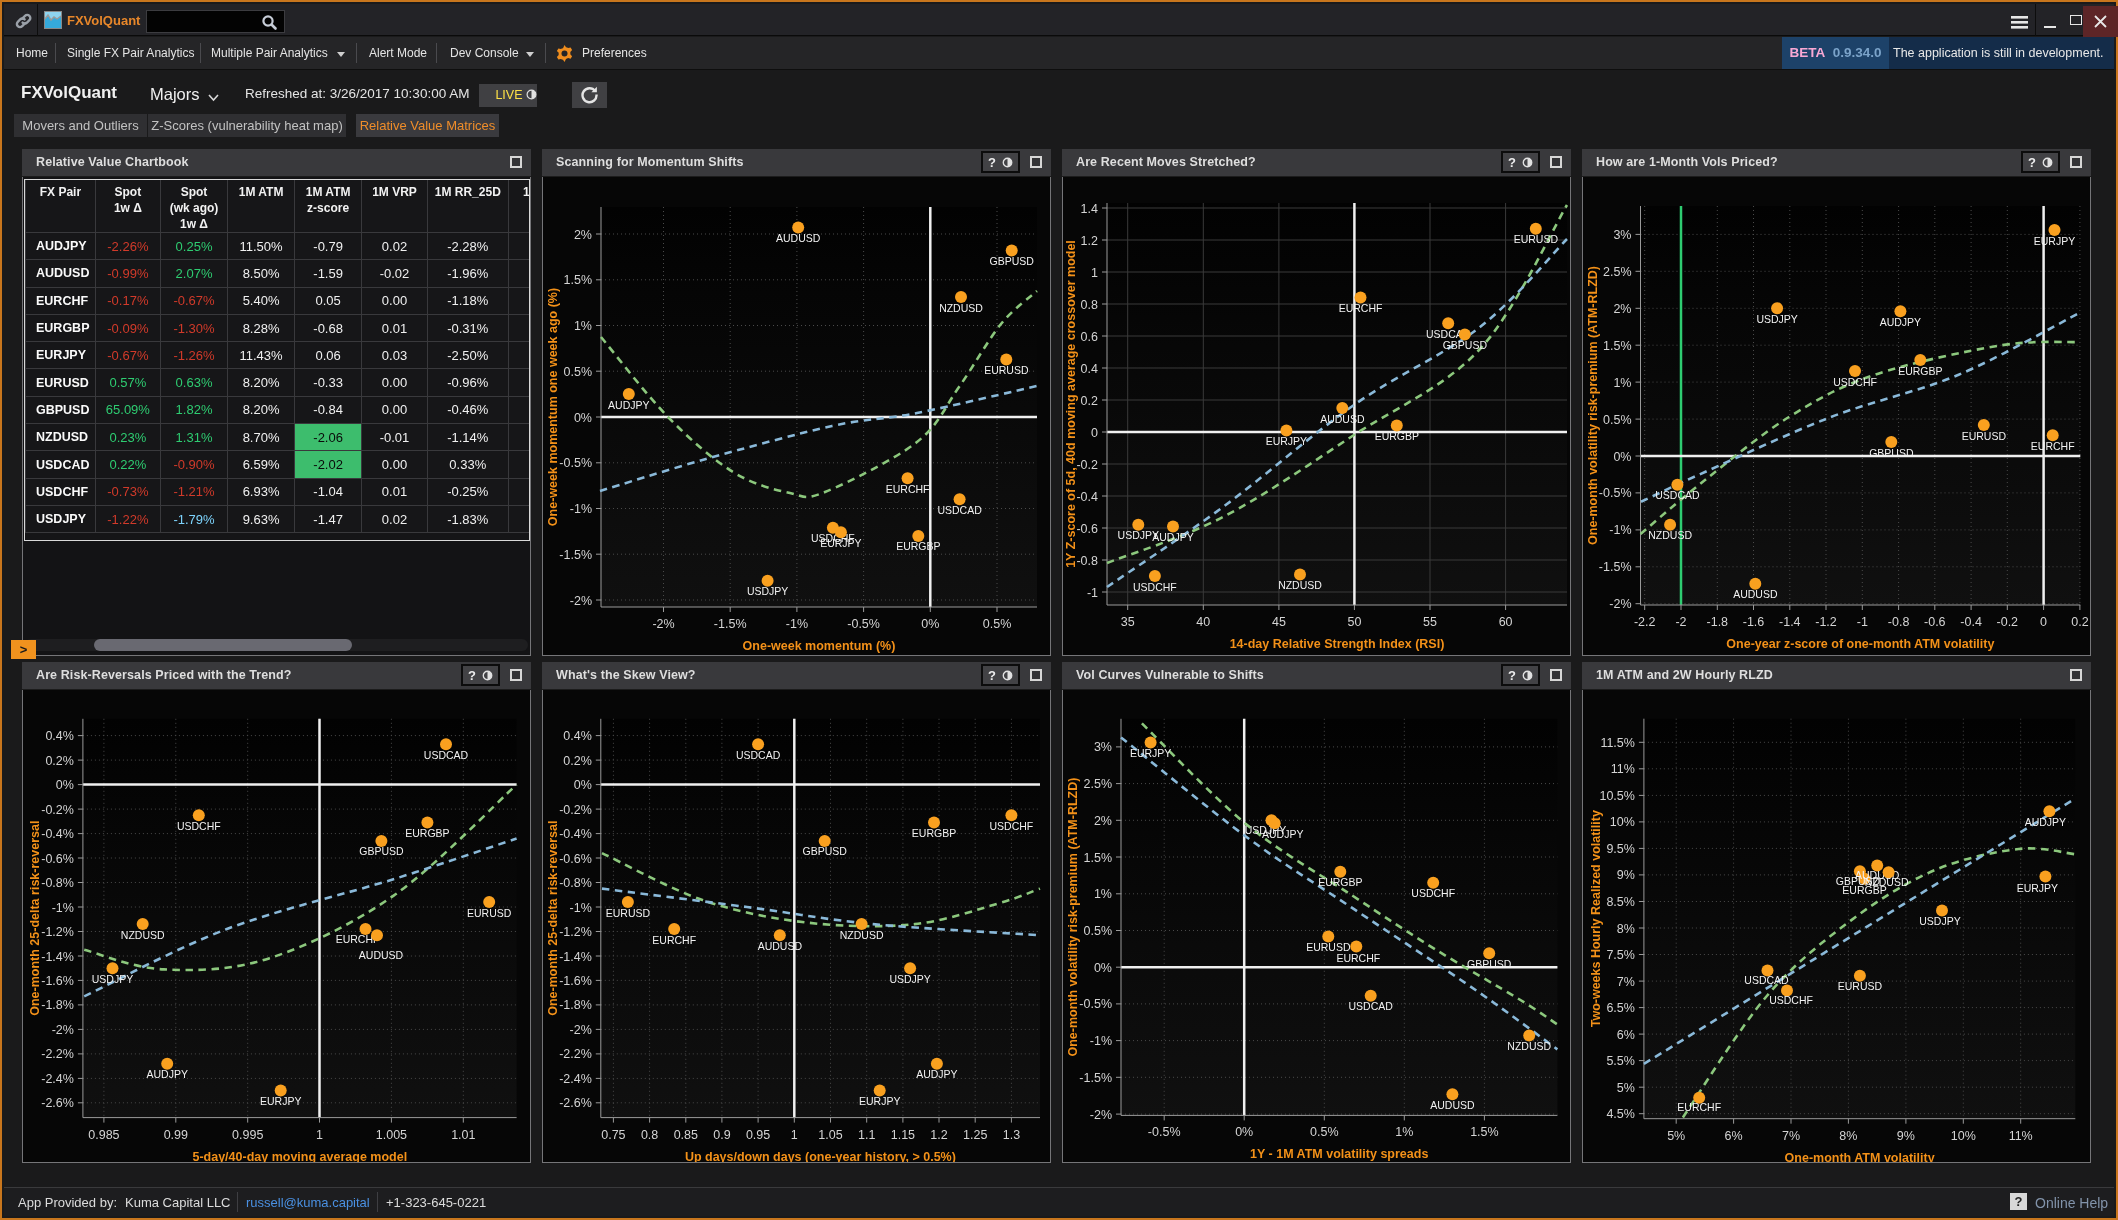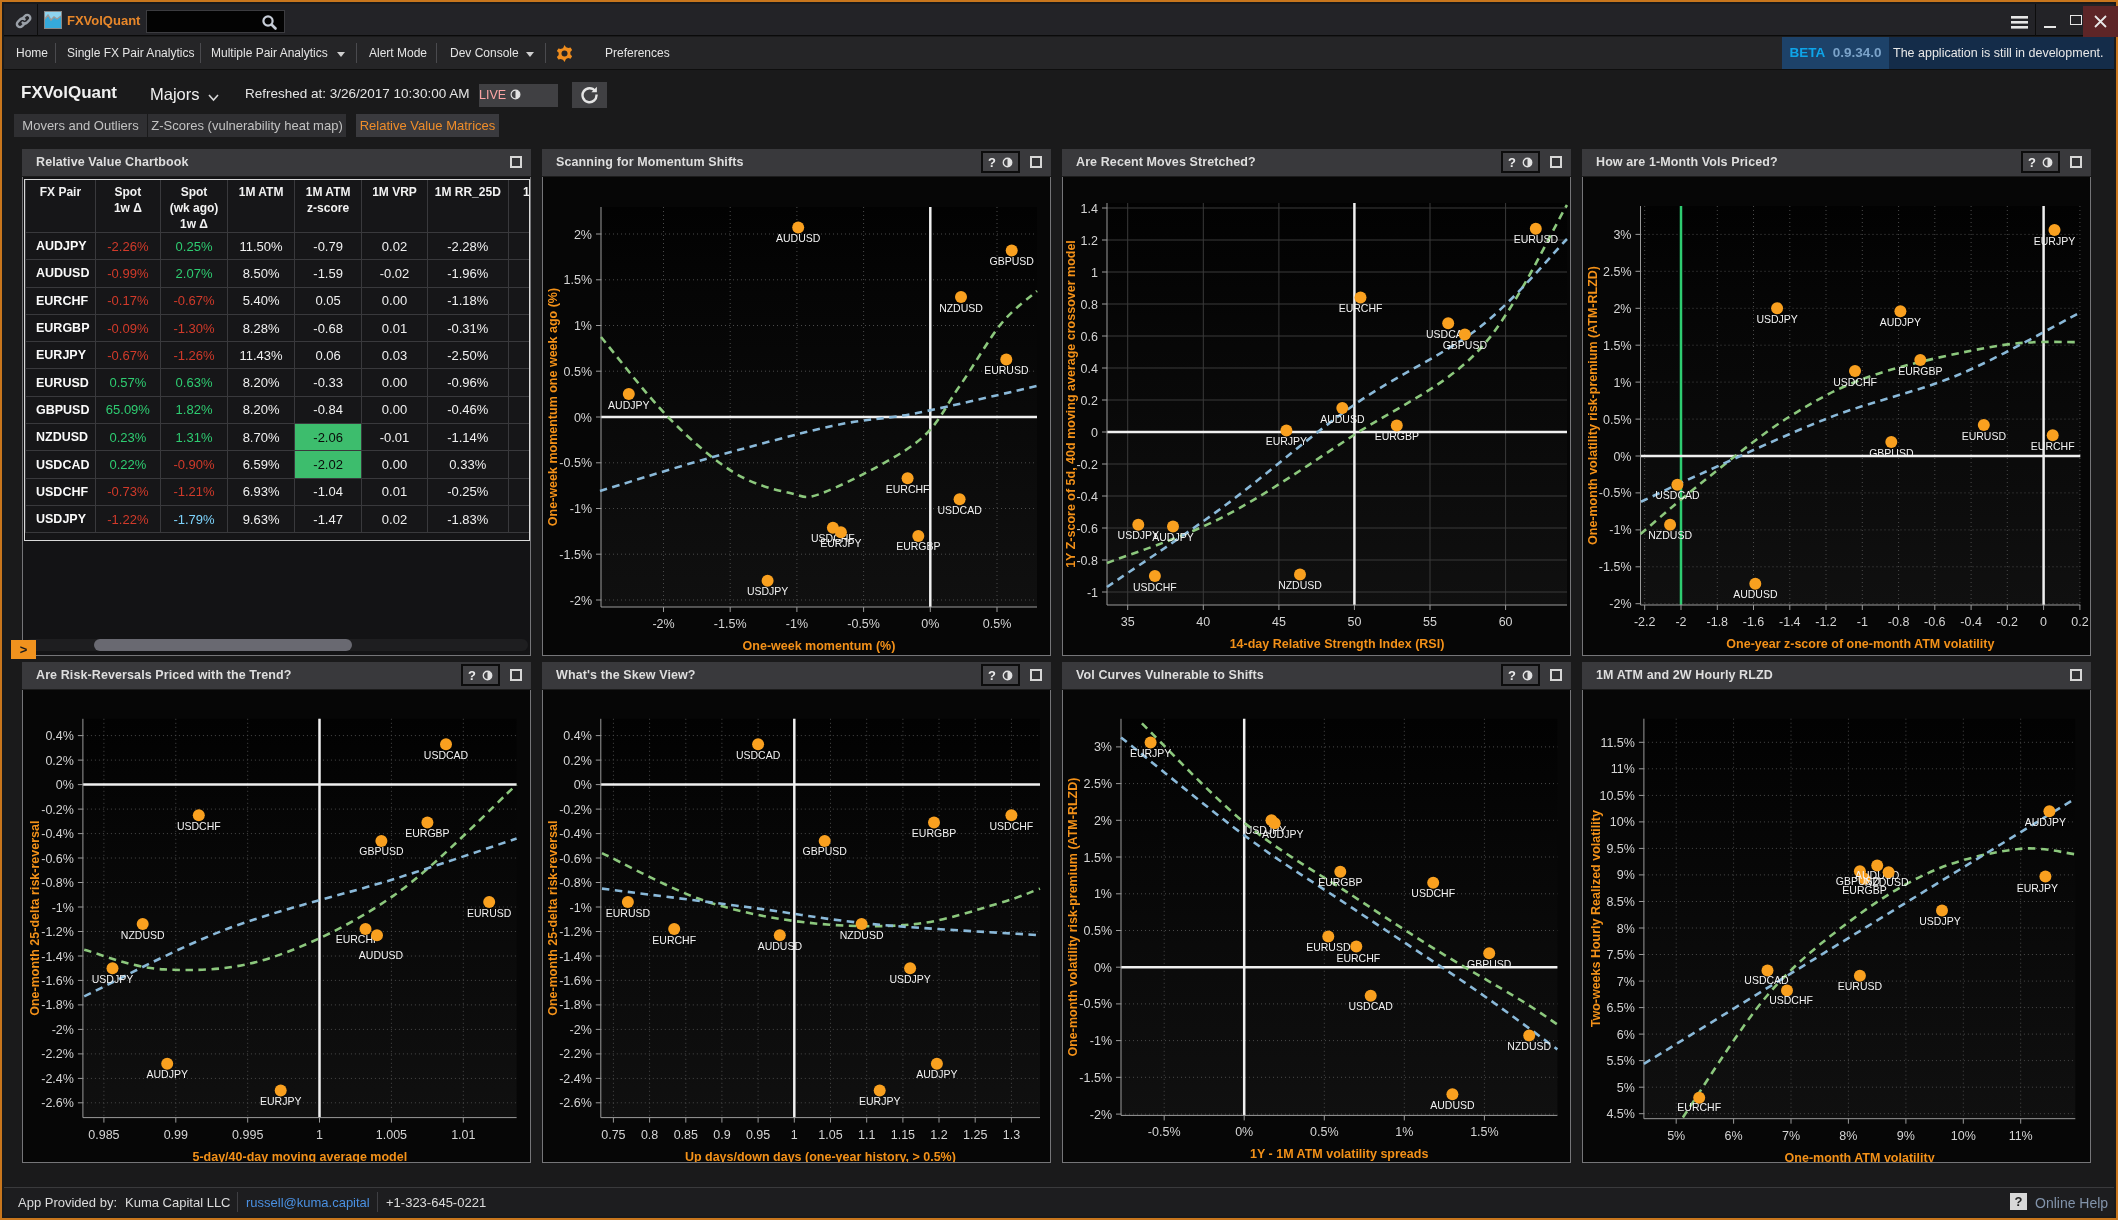--- a/index.html
+++ b/index.html
@@ -91,32 +91,32 @@
       <span class="abs" style="left:522px;top:15px;width:0;height:0;border-left:4.5px solid transparent;border-right:4.5px solid transparent;border-top:5px solid #cfcfcf"></span>
       <span class="msep" style="left:51px"></span>
       <span class="msep" style="left:196px"></span>
       <span class="msep" style="left:352px"></span>
       <span class="msep" style="left:432px"></span>
       <span class="msep" style="left:541px"></span>
       <svg class="abs" style="left:552px;top:8px" width="17" height="17" viewBox="0 0 17 17">
         <path fill="#ef8d1e" d="M8.5 0 L10 2.2 a6.4 6.4 0 0 1 2.1.9 L14.6 2.4 L16.1 4.9 L14.3 6.9 a6.4 6.4 0 0 1 0 2.3 l1.8 2 L14.6 13.7 12.1 13 a6.4 6.4 0 0 1-2.1.9 L8.5 17 7 14.8 a6.4 6.4 0 0 1-2.1-.9 L2.4 14.6 0.9 12.1 2.7 10.1 a6.4 6.4 0 0 1 0-2.3 L0.9 5.9 2.4 3.4 4.9 4.1 a6.4 6.4 0 0 1 2.1-.9 Z"></path>
         <circle cx="8.5" cy="8.5" r="3" fill="#252527"></circle>
       </svg>
-      <span class="mi" style="left:601px">Preferences</span>
-      <div id="beta"><span style="color:#0ea5e9">BETA</span>&nbsp;&nbsp;<span style="color:#7ba3c9">0.9.34.0</span></div>
+      <span class="mi" style="left:578px">Preferences</span>
+      <div id="beta"><span style="color:#f9a8d4">BETA</span>&nbsp;&nbsp;<span style="color:#7ba3c9">0.9.34.0</span></div>
       <div id="betamsg">The application is still in development.</div>
     </div>
     <div id="pagehead">
       <span class="abs" style="left:17px;top:13px;font-size:17px;font-weight:bold">FXVolQuant</span>
       <span class="abs" style="left:146px;top:15px;font-size:16.5px">Majors</span>
       <svg class="abs" style="left:203px;top:23px" width="13" height="9" viewBox="0 0 13 9">
         <path d="M2 2 L6.5 7 L11 2" stroke="#d8d8d8" stroke-width="1.6" fill="none"></path>
       </svg>
       <span class="abs" style="left:241px;top:16px;font-size:13.5px;color:#e4e4e4">Refreshed at: 3/26/2017 10:30:00 AM</span>
-      <span class="abs" style="left:475px;top:14px;width:79px;height:23px;background:#404043;text-align:left;line-height:23px;font-size:12.5px;color:#fca5a5">LIVE <svg width="11" height="11" viewBox="0 0 13 13" style="vertical-align:-1px">
+      <span class="abs" style="left:475px;top:14px;width:58px;height:23px;background:#404043;text-align:right;line-height:23px;font-size:12.5px;color:#fde047">LIVE <svg width="11" height="11" viewBox="0 0 13 13" style="vertical-align:-1px">
           <circle cx="6.5" cy="6.5" r="5.2" fill="none" stroke="#e2e2e2" stroke-width="1.4"></circle>
           <path d="M6.5 1.3 A5.2 5.2 0 0 1 6.5 11.7 Z" fill="#e2e2e2"></path>
         </svg></span>
       <span class="abs" style="left:568px;top:12px;width:35px;height:26px;background:#404043">
         <svg width="19" height="19" viewBox="0 0 19 19" style="position:absolute;left:8px;top:3px">
           <path d="M15.2 6.1 A7 7 0 1 0 16.5 9.5" fill="none" stroke="#e4e4e4" stroke-width="2.4"></path>
           <path d="M16.9 1.8 L16.9 7.3 L11.4 7.3 Z" fill="#e4e4e4"></path>
         </svg>
       </span>
     </div>

